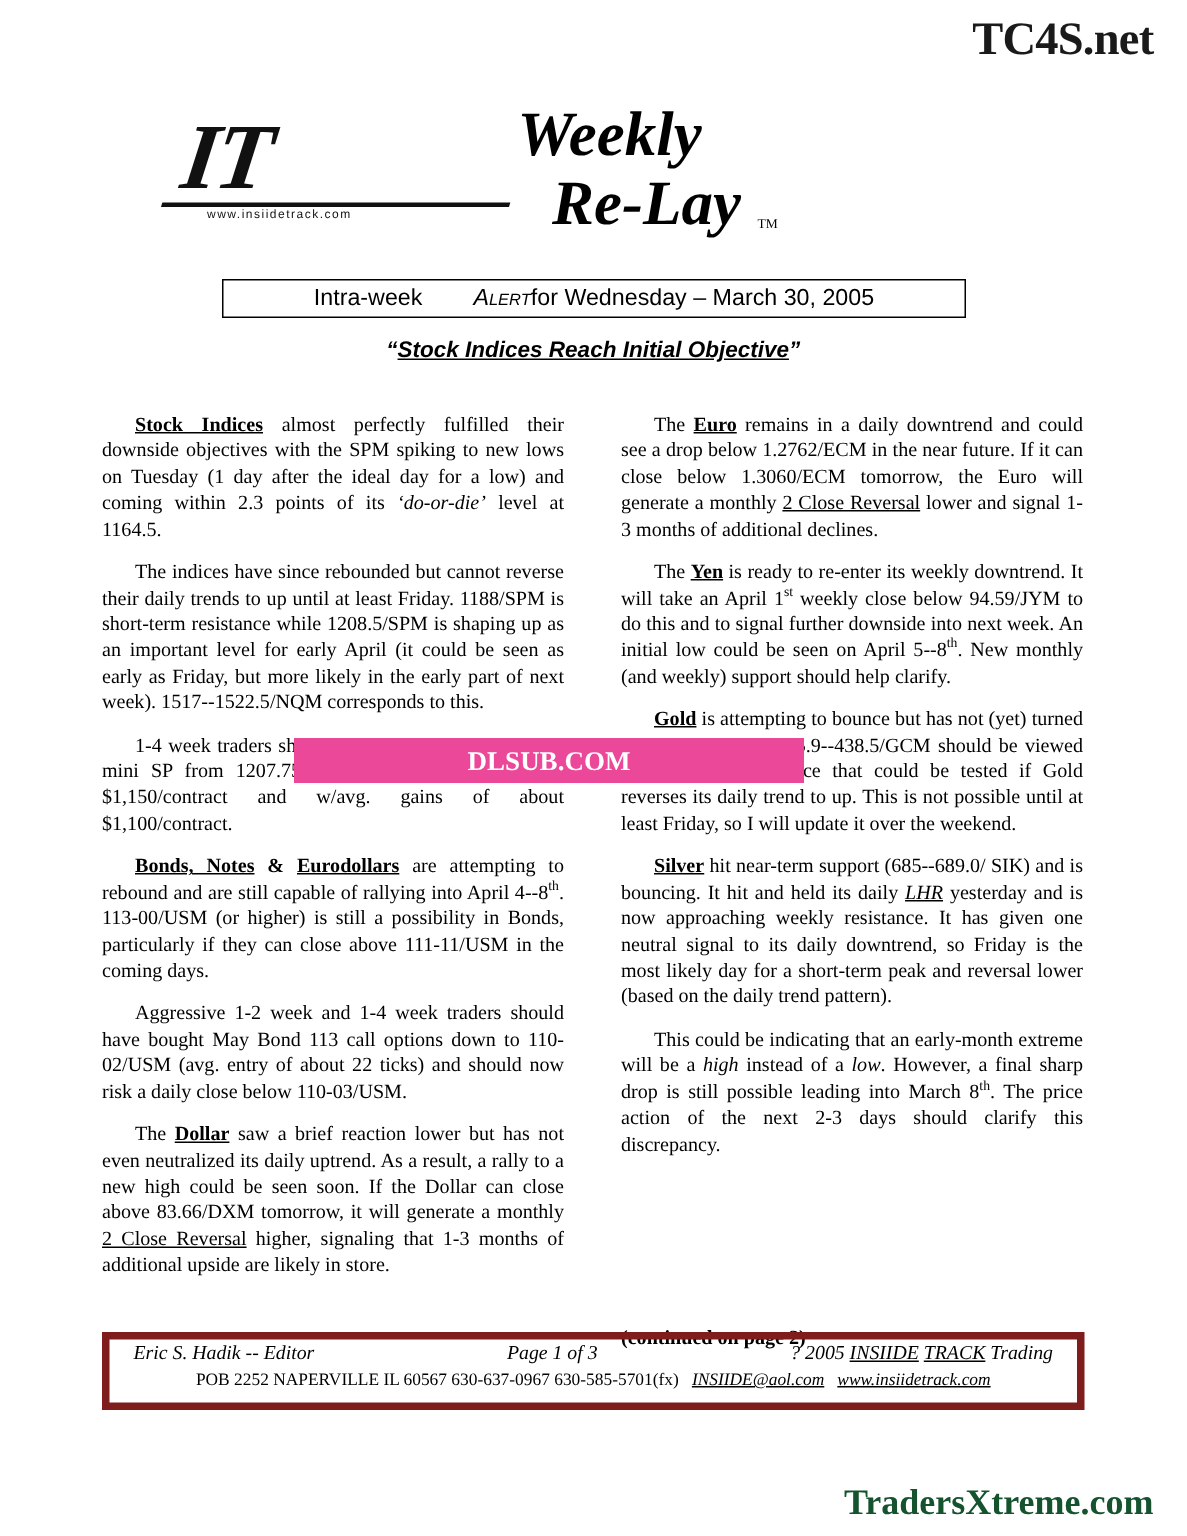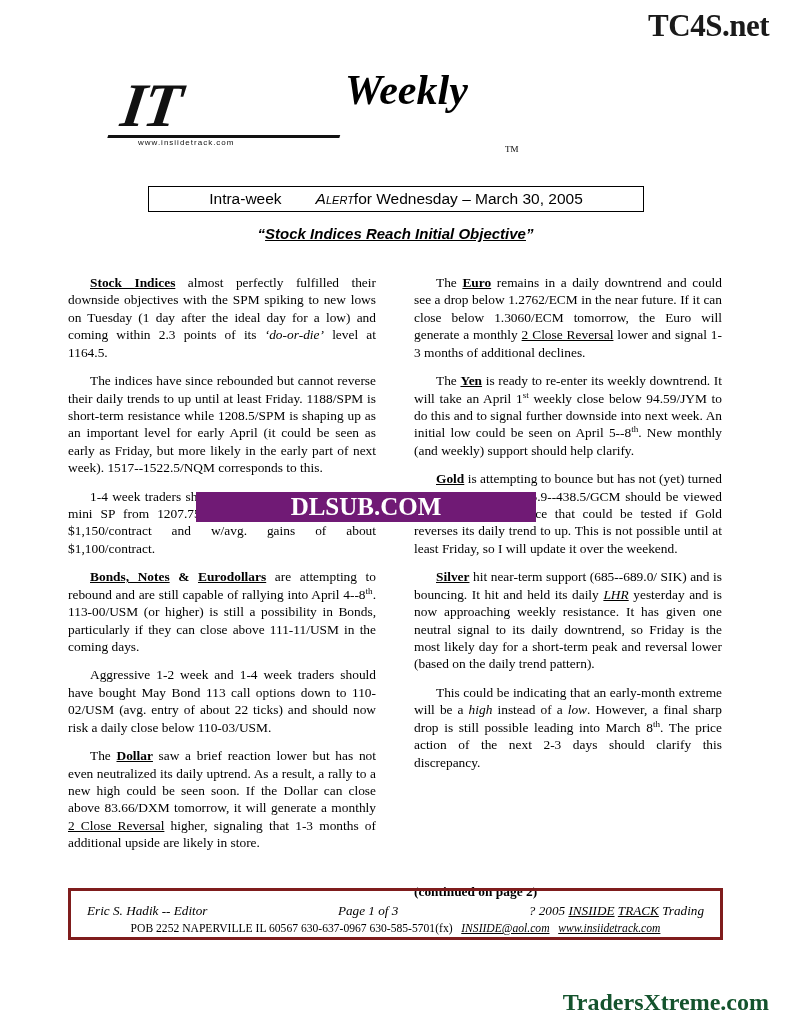--- a/index.html
+++ b/index.html
@@ -157,25 +157,25 @@
   .i { font-style: italic; }
   sup { font-size: 0.68em; vertical-align: super; line-height: 0; }
 
   
   .dlsub {
     position: absolute;
     top: 492px;
     left: 196px;
     width: 340px;
     height: 30px;
-    background: #701a75;
+    background: #ec4899;
     color: #ffffff;
     font-family: "Liberation Serif", serif;
     font-weight: bold;
-    font-size: 25px;
+    font-size: 18px;
     letter-spacing: 0px;
     display: flex;
     align-items: center;
     justify-content: center;
     z-index: 5;
   }
 
   
   .continued {
     position: absolute;
@@ -187,22 +187,22 @@
     font-size: 13.4px;
   }
 
   
   .footer {
     position: absolute;
     top: 888px;
     left: 68px;
     width: 655px;
     height: 52px;
-    border: 3px solid #7f1d1d;
-    padding: 12px 10px 0 10px;
+    border: 5px solid #7f1d1d;
+    padding: 1px 10px 0 10px;
   }
   .footer-row1 {
     display: flex;
     justify-content: space-between;
     align-items: baseline;
     font-size: 13.2px;
     font-style: italic;
     padding: 0 6px;
   }
   .footer-row2 {
@@ -228,20 +228,21 @@
 
 <div class="tc4s">TC4S.net</div>
 
 <div class="masthead">
   <div class="logo-block">
     <div class="logo-slash"></div>
     <div class="logo-italic">IT</div>
     <div class="logo-url">www.insiidetrack.com</div>
   </div>
   <div class="title-weekly">Weekly</div>
+  <div class="title-relay">Re-Lay</div>
   <div class="title-tm">TM</div>
 </div>
 
 <div class="alert-box">
   <span>Intra-week </span>
     <span class="sc">Alert</span>
     <span> for Wednesday – March 30, 2005</span>
 </div>
 
 <div class="subhead">

